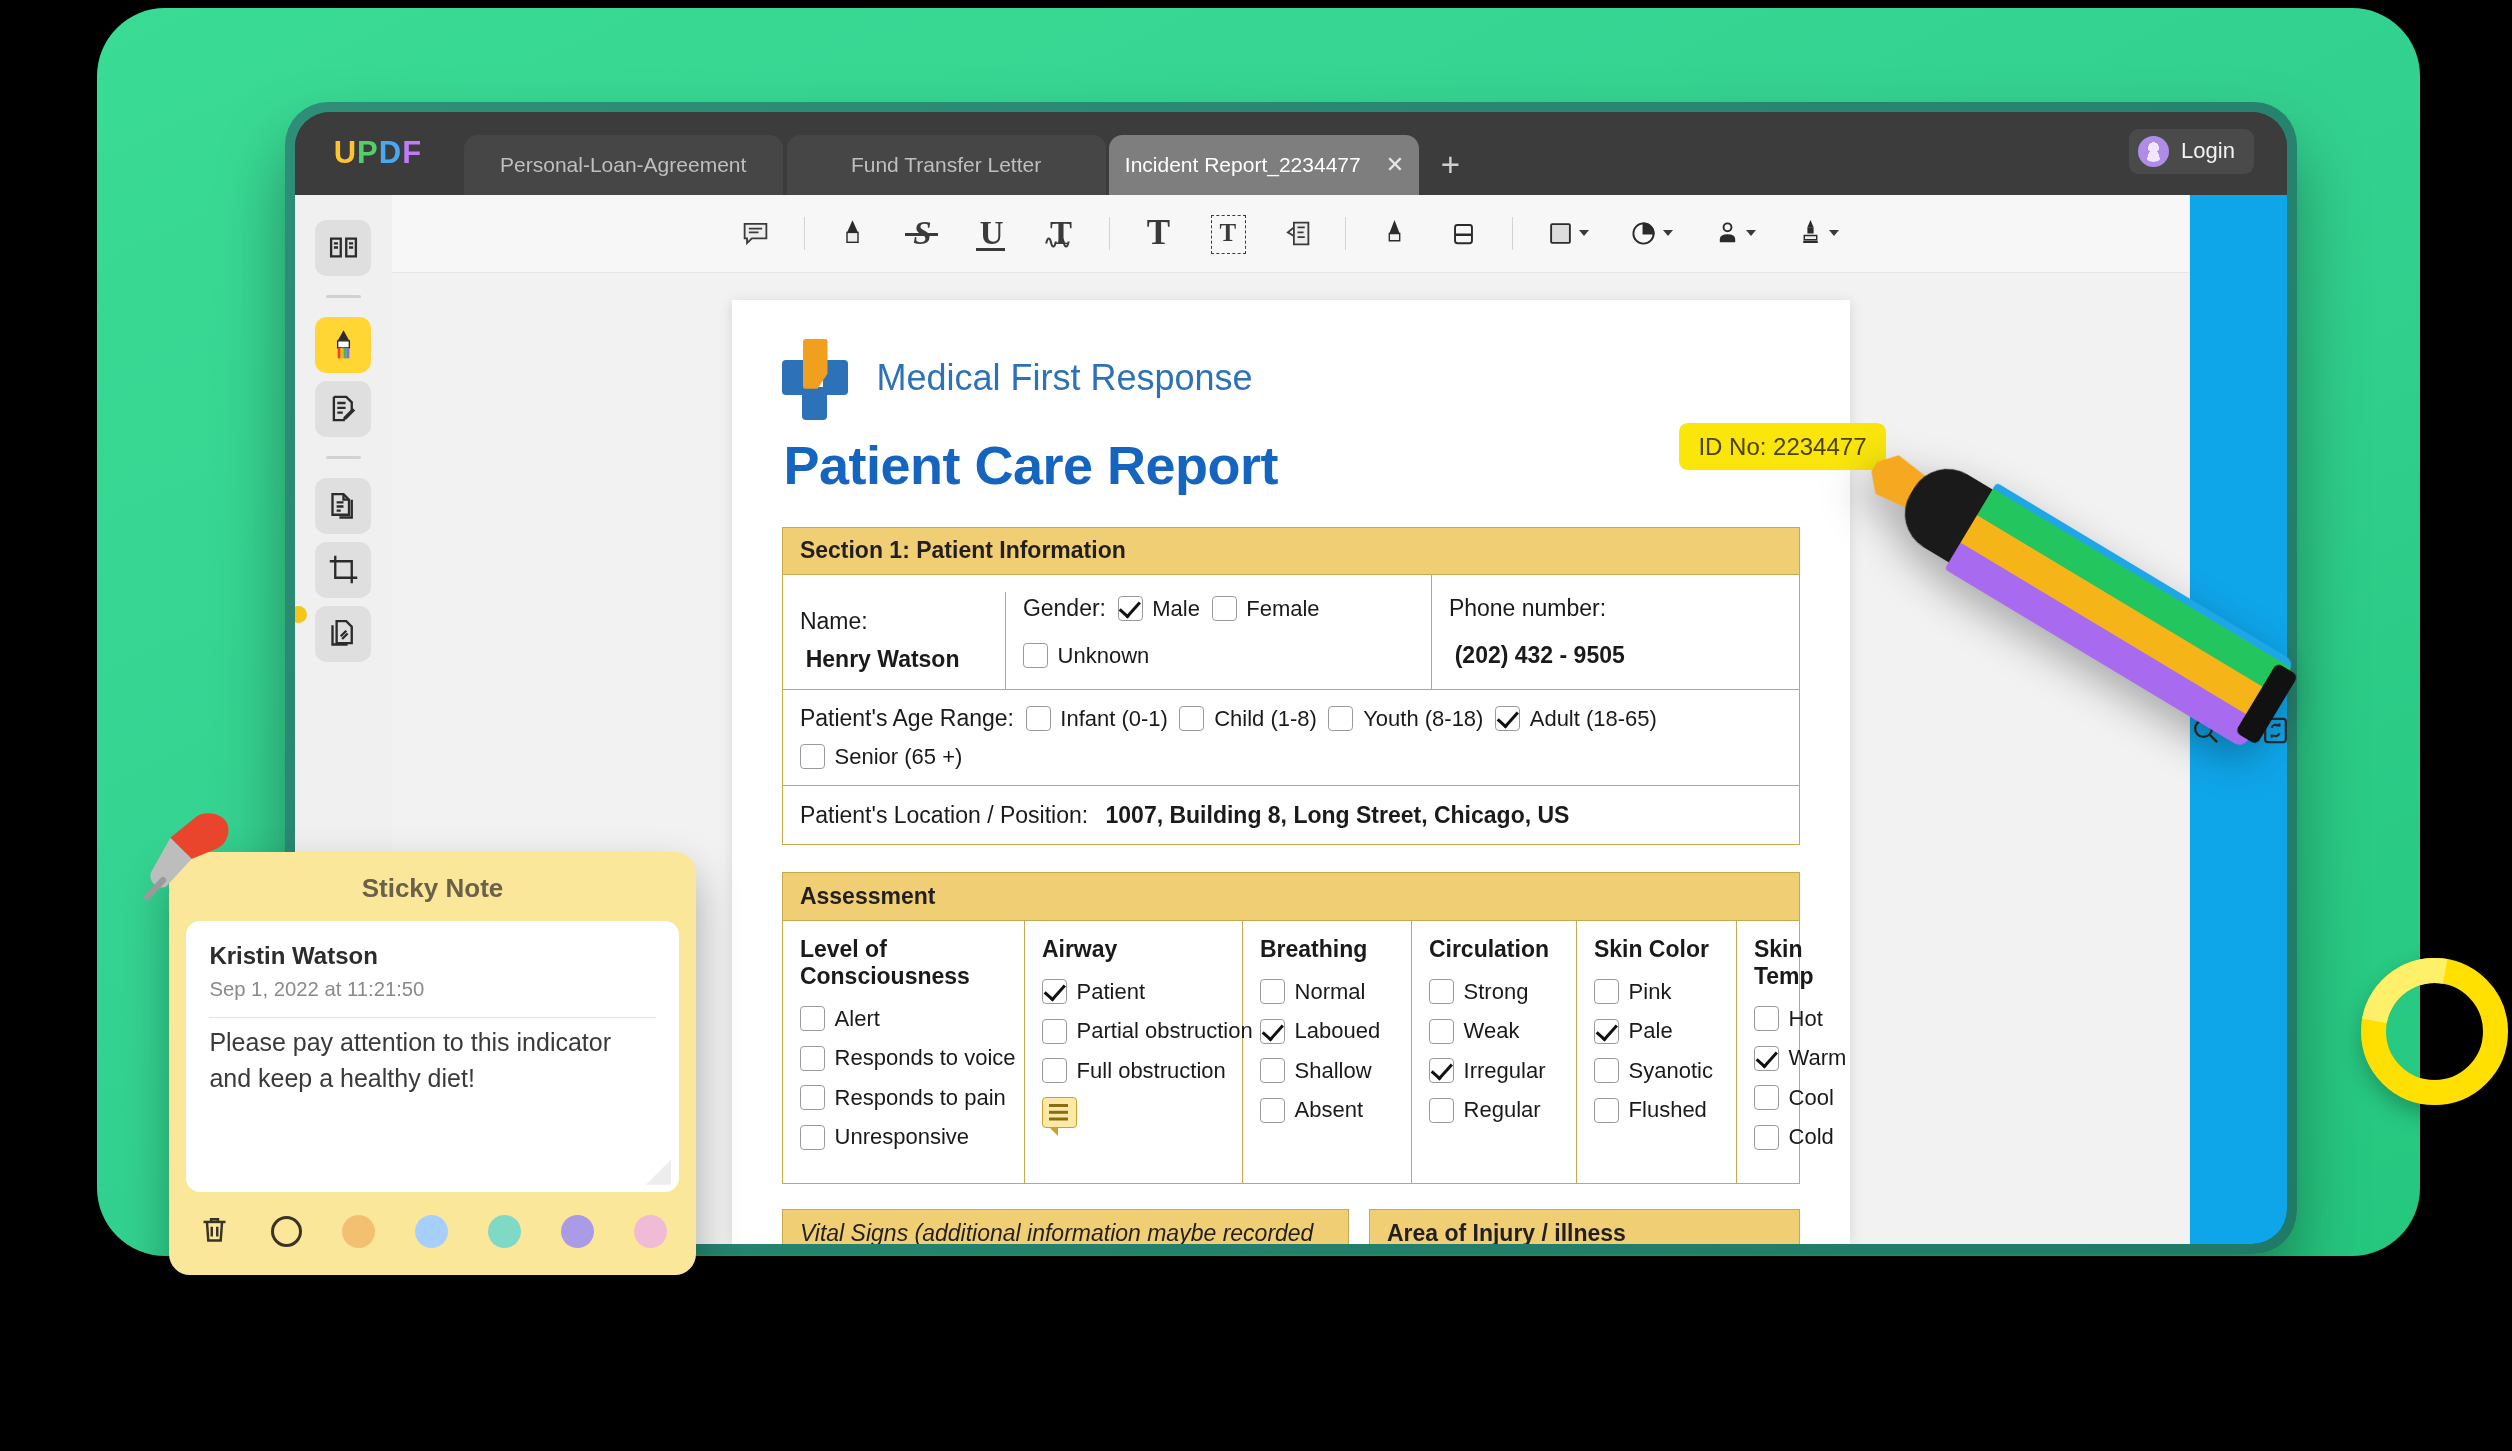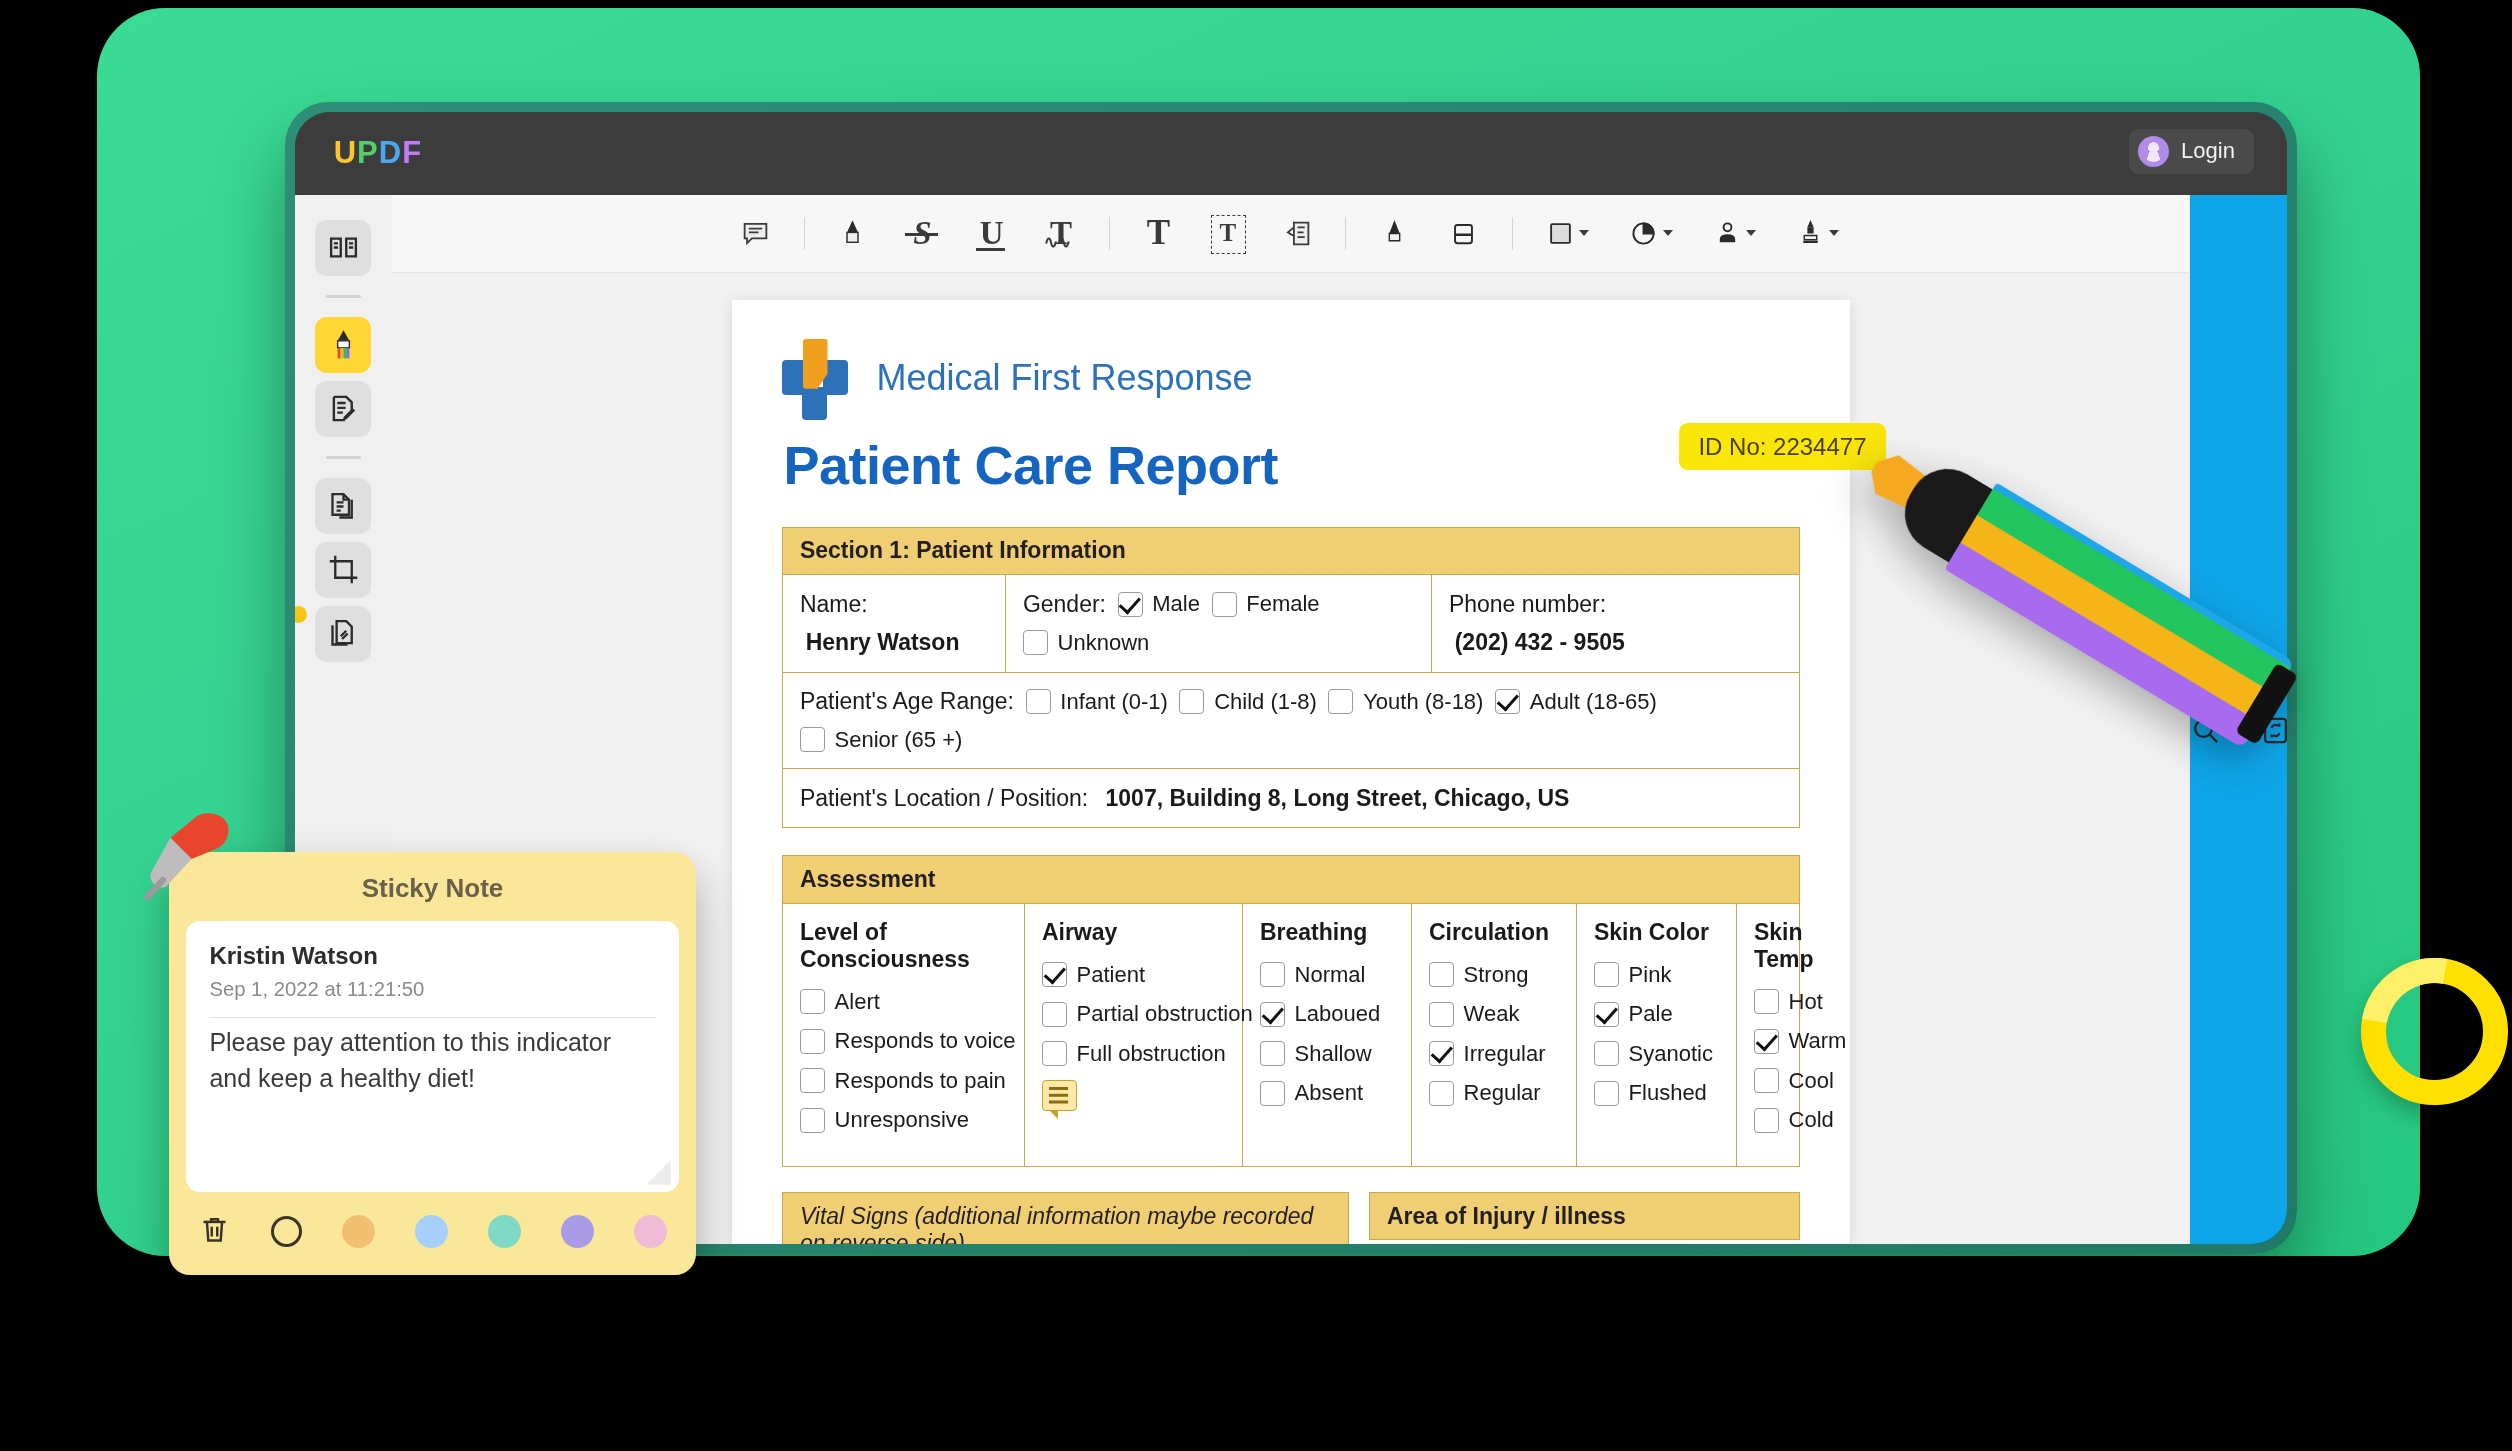--- a/index.html
+++ b/index.html
@@ -152,20 +152,33 @@
 
   <div class="device">
     <div class="device-inner">
       <div class="bezel-dot"></div>
 
       <div class="tabbar">
         <div class="brand">
           <span>U</span><span>P</span><span>D</span><span>F</span>
         </div>
 
+        <div class="tabs">
+          <div class="tab">
+            <span>Personal-Loan-Agreement</span>
+          </div>
+          <div class="tab">
+            <span>Fund Transfer Letter</span>
+          </div>
+          <div class="tab active">
+            <span>Incident Report_2234477</span>
+            <span class="close">✕</span>
+          </div>
+          <div class="addtab">+</div>
+        </div>
 
         <div class="login">
           <span class="ava"></span>
           <span class="lbl">Login</span>
         </div>
       </div>
 
       <div class="appbody">
 
         <div class="leftrail">
@@ -313,21 +326,21 @@
                     <i class="l4"></i>
                 </div>
                 <div class="docTitleSm">Medical First Response</div>
               </div>
               <div class="docTitleLg">Patient Care Report</div>
 
               <div style="margin-top:31px;">
                 <div class="sechdr">Section 1: Patient Information</div>
                 <div class="tbl">
                   <div class="trow">
-                    <div class="tcell" style="flex:0 0 223px;">
+                    <div class="tcell" style="flex:0 0 223px;margin-top:17px;">
                       <span class="lbl-b">Name:</span>
                       <span class="val">Henry Watson</span>
                     </div>
                     <div class="tcell" style="flex:0 0 426px;">
                       <span class="lbl-b">Gender:</span>
                       <span class="ckitem">
                           <span class="cb on"></span>
                           <span>Male</span>
                         </span>
                       <span class="ckitem">

